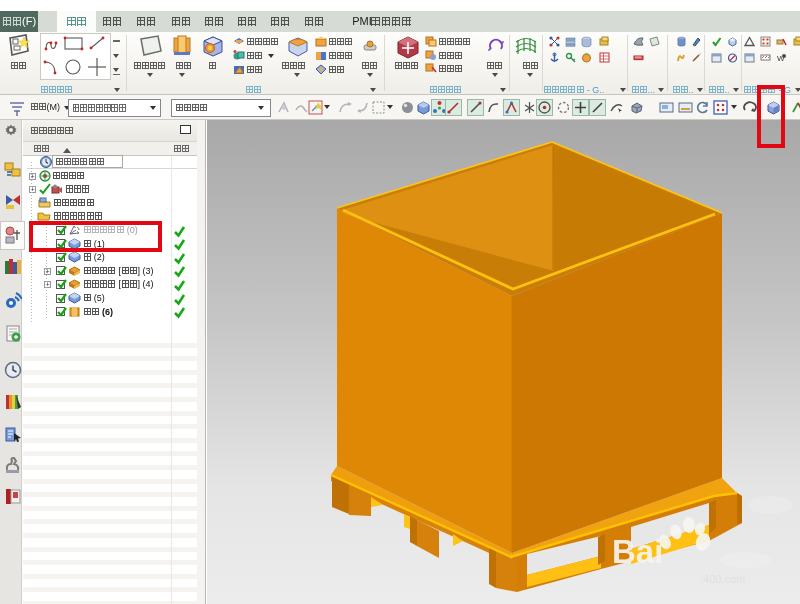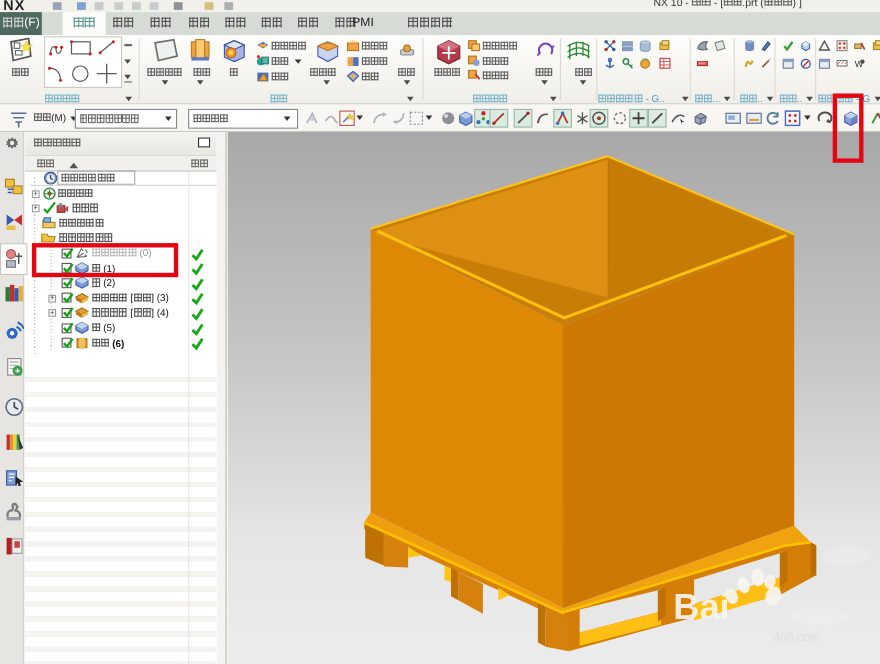--- a/index.html
+++ b/index.html
@@ -35,44 +35,31 @@
 #sidebar{position:absolute;left:0;top:120px;width:22px;height:484px;background:#e7e5e1;border-right:1px solid #cfcdc7}
 
 #panel{position:absolute;left:23px;top:120px;width:174px;height:484px;background:#fff}
 #phead{position:absolute;left:0;top:0;width:174px;height:22px;background:linear-gradient(#f4f3ef,#e9e7e1);border-bottom:1px solid #d8d6ce;font-size:9.5px;color:#2a2a2a;line-height:21px}
 #pcols{position:absolute;left:0;top:22px;width:174px;height:14px;background:#f1f0ec;border-bottom:1px solid #c9c7c1;font-size:9px;color:#333}
 .gutter{position:absolute;left:197px;top:120px;width:9px;height:484px;background:#f4f3f1;border-right:1px solid #b9b7b1}
 #viewport{position:absolute;left:207px;top:120px;width:593px;height:484px;background:linear-gradient(#a8a8a8,#c6c6c6 42%,#e5e5e5 76%,#ececec)}
 .redbox{position:absolute;border:4px solid #e30613;z-index:60}
 </style></head><body>
 <div id="root">
-    <div id="titlebar">
-      <div class="ab" style="left:3px;top:-3px;font-size:13px;font-weight:bold;color:#222;letter-spacing:1px">NX</div>
-      <div class="ab" style="left:48px;top:2px;width:8px;height:7px;background:#6a7b94;opacity:.65"></div>
-      <div class="ab" style="left:70px;top:2px;width:8px;height:7px;background:#4a78c0;opacity:.65"></div>
-      <div class="ab" style="left:86px;top:2px;width:8px;height:7px;background:#b0b4ba;opacity:.65"></div>
-      <div class="ab" style="left:104px;top:2px;width:8px;height:7px;background:#b4b8be;opacity:.65"></div>
-      <div class="ab" style="left:120px;top:2px;width:8px;height:7px;background:#b4b8be;opacity:.65"></div>
-      <div class="ab" style="left:136px;top:2px;width:8px;height:7px;background:#b4b8be;opacity:.65"></div>
-      <div class="ab" style="left:158px;top:2px;width:8px;height:7px;background:#5a6068;opacity:.65"></div>
-      <div class="ab" style="left:186px;top:2px;width:8px;height:7px;background:#c8a24a;opacity:.65"></div>
-      <div class="ab" style="left:204px;top:2px;width:8px;height:7px;background:#888c92;opacity:.65"></div>
-      <div class="ab" style="left:594px;top:-3px;font-size:9.5px;color:#333">NX 10 - <i class="z"></i><i class="z"></i> - [<i class="z"></i><i class="z"></i>.prt (<i class="z"></i><i class="z"></i><i class="z"></i>) ]</div>
-    </div>
     <div id="menurow">
       <div id="filetab"><i class="z"></i><i class="z"></i>(F)</div>
       <div id="hometab"><i class="z"></i><i class="z"></i></div>
       <div class="tab" style="left:100px;width:24px"><i class="z"></i><i class="z"></i></div>
       <div class="tab" style="left:134px;width:24px"><i class="z"></i><i class="z"></i></div>
       <div class="tab" style="left:169px;width:24px"><i class="z"></i><i class="z"></i></div>
       <div class="tab" style="left:202px;width:24px"><i class="z"></i><i class="z"></i></div>
       <div class="tab" style="left:235px;width:24px"><i class="z"></i><i class="z"></i></div>
       <div class="tab" style="left:268px;width:24px"><i class="z"></i><i class="z"></i></div>
       <div class="tab" style="left:302px;width:24px"><i class="z"></i><i class="z"></i></div>
-      <div class="tab" style="left:317px;width:26px">PMI</div>
+      <div class="tab" style="left:349px;width:26px">PMI</div>
       <div class="tab" style="left:368px;width:46px"><i class="z"></i><i class="z"></i><i class="z"></i><i class="z"></i></div>
     </div>
     <div id="ribbon">
       <div class="gsep" style="left:126px"></div>
       <div class="gsep" style="left:384px"></div>
       <div class="gsep" style="left:509px"></div>
       <div class="gsep" style="left:542px"></div>
       <div class="gsep" style="left:627px"></div>
       <div class="gsep" style="left:667px"></div>
       <div class="gsep" style="left:704px"></div>

